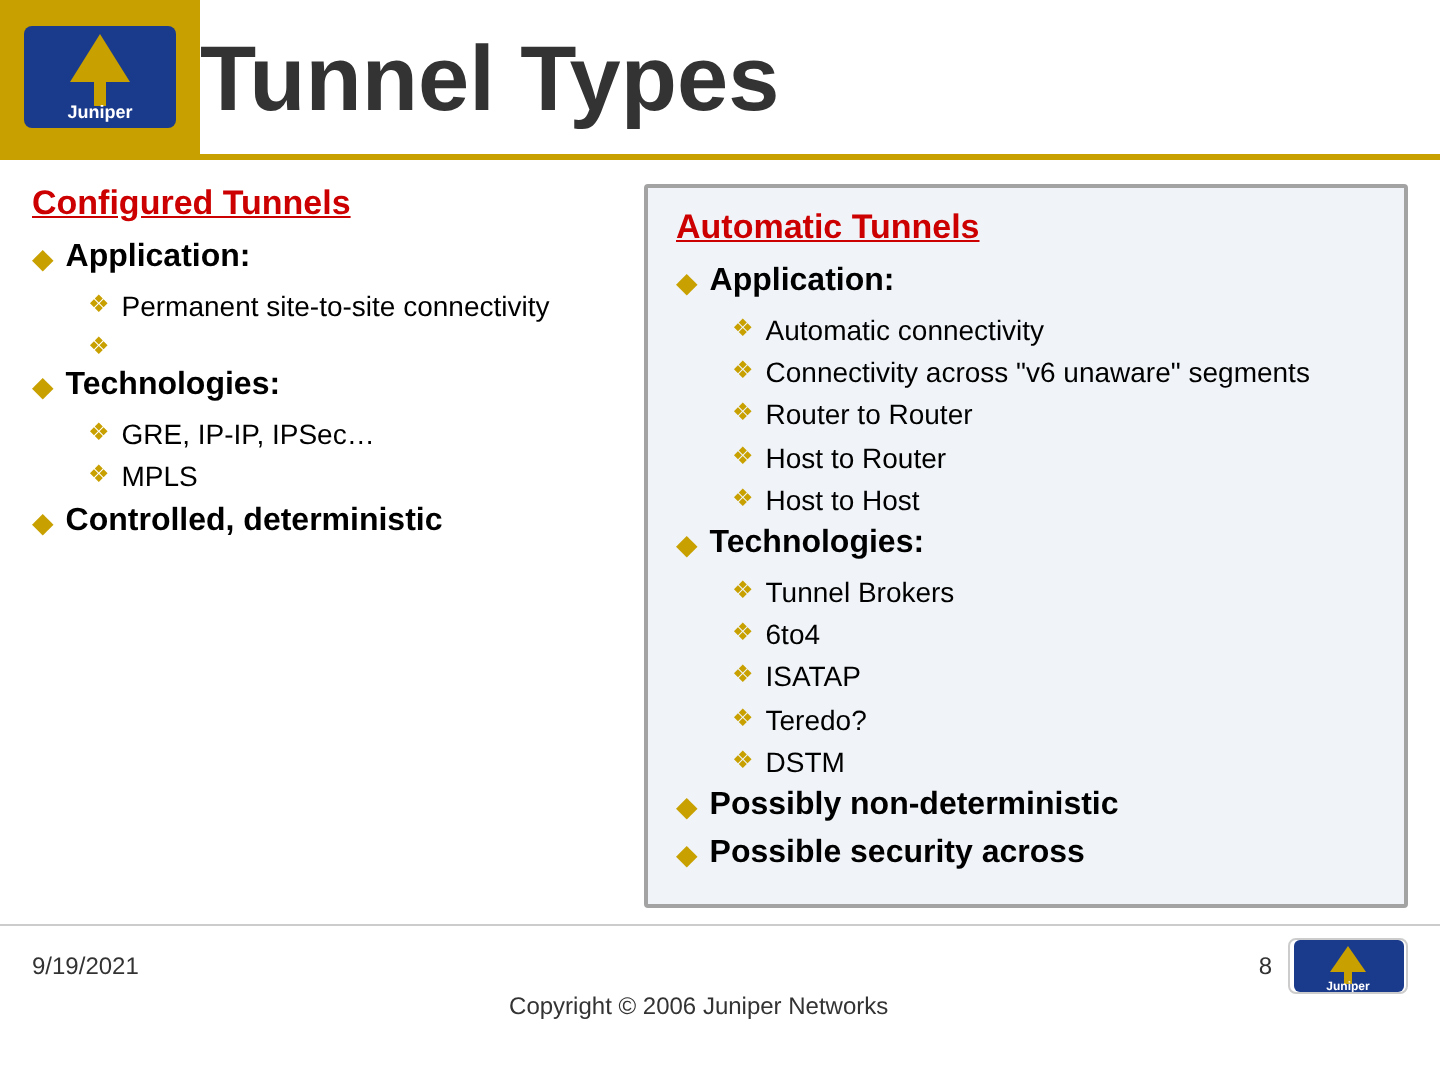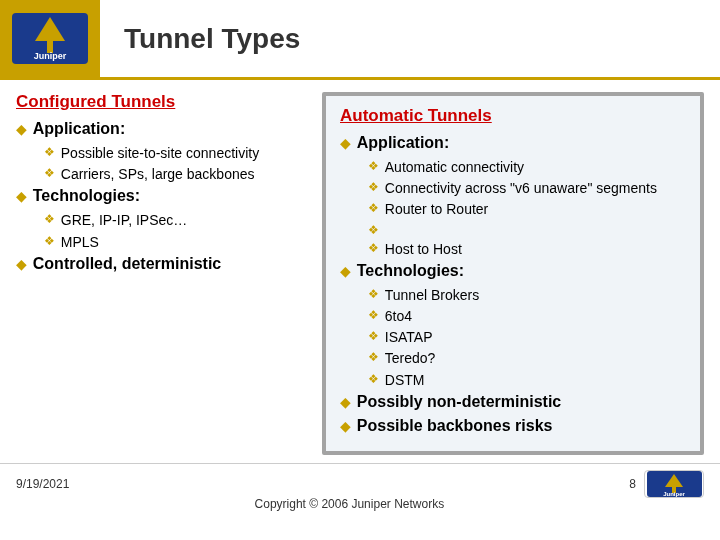--- a/index.html
+++ b/index.html
@@ -33,22 +33,21 @@
       width: 100px;
       height: 80px;
       background: #c8a000;
       display: flex;
       align-items: center;
       justify-content: center;
       flex-shrink: 0;
     }
 
     .header-title {
-      padding-left: 24px;
-      font-size: 28px;
+      font-size: 46px;
       font-weight: bold;
       color: #333;
       letter-spacing: 0px;
     }
 
     
     .content {
       display: flex;
       flex: 1;
       padding: 12px 16px 8px 16px;
@@ -58,21 +57,21 @@
     
     .left-col {
       width: 290px;
       flex-shrink: 0;
     }
 
     
     .right-col {
       flex: 1;
       background: #f0f4f8;
-      border: 4px solid #a3a3a3;
+      border: 2px solid #a3a3a3;
       padding: 10px 14px;
       border-radius: 2px;
     }
 
     .section-title {
       font-size: 17px;
       font-weight: bold;
       color: #cc0000;
       text-decoration: underline;
       margin-bottom: 8px;
@@ -194,25 +193,24 @@
     <div class="left-col">
       <div class="section-title">Configured Tunnels</div>
 
       <div class="bullet-main">
         <span class="diamond">◆</span>
         <span class="bullet-label">Application:</span>
       </div>
       <div class="sub-list">
         <div class="sub-item">
           <span class="sub-arrow">❖</span>
-          <span class="sub-text">Possible site-to-site connectivity</span>
-        </div>
-        <div class="sub-item">
-          <span class="sub-arrow">❖</span>
-          <span class="sub-text">Carriers, SPs, large backbones</span>
+          <span class="sub-text">Permanent site-to-site connectivity</span>
+        </div>
+        <div class="sub-item">
+          <span class="sub-arrow">❖</span>
         </div>
       </div>
 
       <div class="bullet-main">
         <span class="diamond">◆</span>
         <span class="bullet-label">Technologies:</span>
       </div>
       <div class="sub-list">
         <div class="sub-item">
           <span class="sub-arrow">❖</span>
@@ -245,20 +243,21 @@
         <div class="sub-item">
           <span class="sub-arrow">❖</span>
           <span class="sub-text">Connectivity across "v6 unaware" segments</span>
         </div>
         <div class="sub-item">
           <span class="sub-arrow">❖</span>
           <span class="sub-text">Router to Router</span>
         </div>
         <div class="sub-item">
           <span class="sub-arrow">❖</span>
+          <span class="sub-text">Host to Router</span>
         </div>
         <div class="sub-item">
           <span class="sub-arrow">❖</span>
           <span class="sub-text">Host to Host</span>
         </div>
       </div>
 
       <div class="bullet-main">
         <span class="diamond">◆</span>
         <span class="bullet-label">Technologies:</span>
@@ -286,21 +285,21 @@
         </div>
       </div>
 
       <div class="bullet-main">
         <span class="diamond">◆</span>
         <span class="bullet-label">Possibly non-deterministic</span>
       </div>
 
       <div class="bullet-main">
         <span class="diamond">◆</span>
-        <span class="bullet-label">Possible backbones risks</span>
+        <span class="bullet-label">Possible security across</span>
       </div>
 
     </div>
   </div>
 
   <div class="footer">
     <span class="footer-date">9/19/2021</span>
     <span class="footer-copy">Copyright © 2006 Juniper Networks</span>
     <div style="display:flex;align-items:center;gap:8px;">
       <span class="footer-page">8</span>

